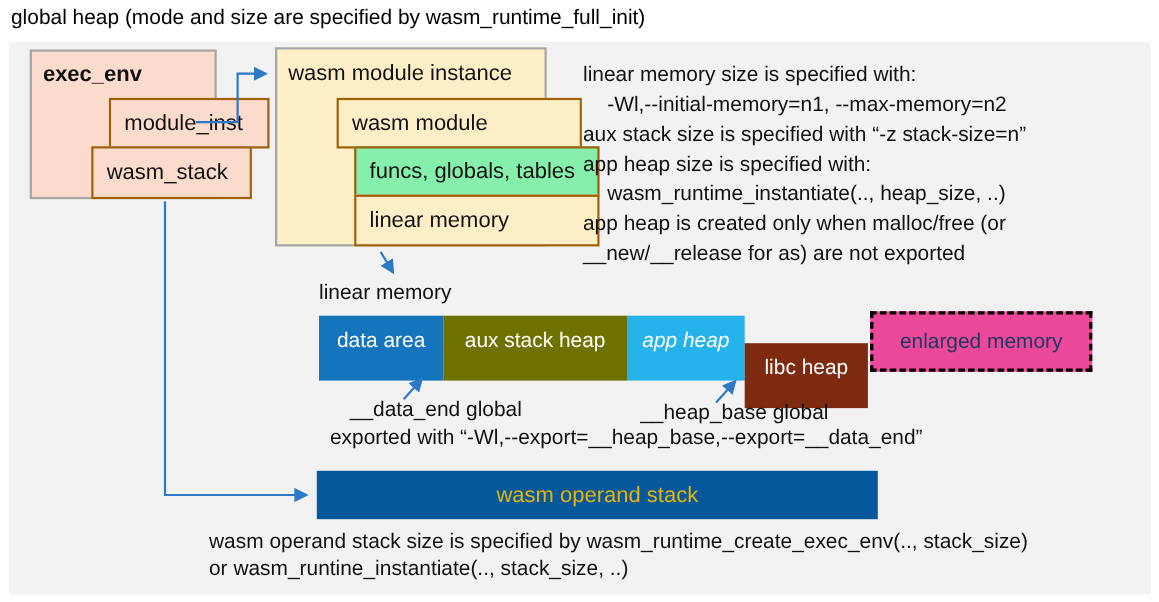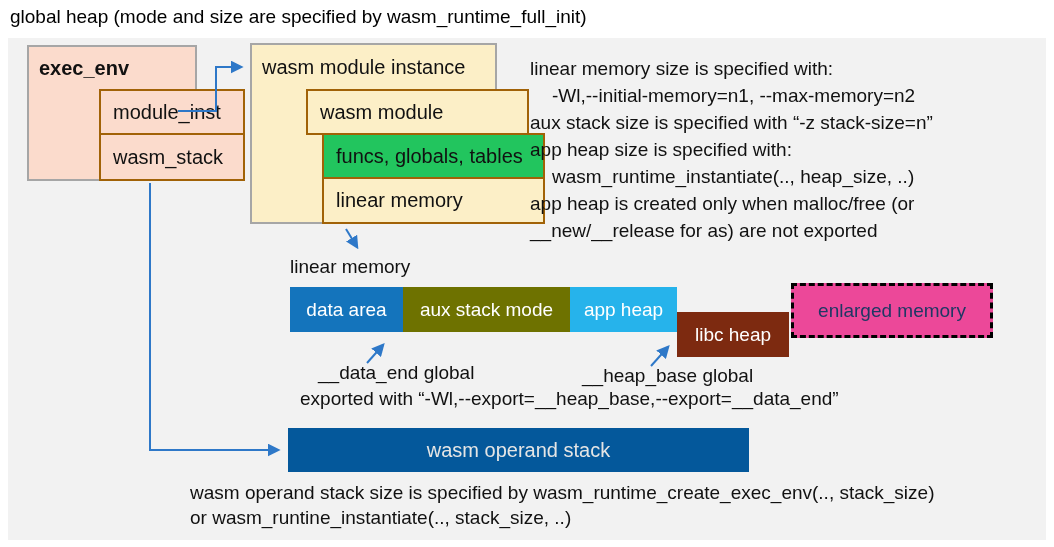--- a/index.html
+++ b/index.html
@@ -12,51 +12,51 @@
   
   .obox{border:2px solid #a6a6a6;box-sizing:border-box;}
   .rowbox{border:2px solid #a16207;box-sizing:border-box;padding-left:12px;white-space:nowrap;margin-left:48px;}
   .hdrtext{padding-left:12px;white-space:nowrap;}
   .fs20{font-size:20px;}
 
   
   #exec-outer{left:27px;top:45px;width:170px;height:136px;}
   #exec-header{left:27px;top:45px;width:170px;line-height:46px;font-weight:bold;}
   #exec-row0{left:51px;top:89px;width:146px;height:46px;line-height:42px;}
-  #exec-row1{left:51px;top:133px;width:146px;height:48px;line-height:44px;}
+  #exec-row1{left:35px;top:133px;width:146px;height:48px;line-height:44px;}
 
   
   #mi-outer{left:250px;top:43px;width:247px;height:181px;}
   #mi-header{left:250px;top:43px;width:247px;line-height:48px;}
   #mi-row0{left:258px;top:89px;width:223px;height:46px;line-height:42px;}
   #mi-row1{left:274px;top:133px;width:223px;height:46px;line-height:42px;}
   #mi-row2{left:274px;top:177px;width:223px;height:47px;line-height:43px;}
 
   
   #notes{left:530px;top:55px;width:520px;font-size:19px;line-height:27px;}
   .note-line{white-space:nowrap;}
   .note-line.indent{padding-left:22px;}
 
   
   #lm-label{left:290px;top:256px;font-size:19px;}
   #lm-bar{left:290px;top:287px;height:45px;display:flex;}
-  .seg{height:45px;line-height:45px;text-align:center;color:#fff;font-size:19px;white-space:nowrap;}
-  .seg-0{width:113px;} .seg-1{width:167px;} .seg-2{width:107px;} .seg-3{width:112px;}
+  .seg{height:59px;line-height:45px;text-align:center;color:#fff;font-size:19px;white-space:nowrap;}
+  .seg-0{width:113px;} .seg-1{width:167px;} .seg-2{width:107px;font-style:italic;} .seg-3{width:112px;}
   #seg-enlarged{left:791px;top:283px;width:196px;height:49px;border:3px dashed #000;
      box-sizing:content-box;background:#fafafa;line-height:49px;text-align:center;
      font-size:19px;color:#1f3864;white-space:nowrap;}
 
   
   #data-end-label{left:318px;top:362px;font-size:19px;white-space:nowrap;}
   #heap-base-label{left:582px;top:365px;font-size:19px;white-space:nowrap;}
   #export-note{left:300px;top:388px;font-size:19px;white-space:nowrap;}
 
   
-  #op-bar{left:288px;top:428px;width:461px;height:44px;line-height:44px;text-align:center;
-     color:#e5e5e5;font-size:20px;}
+  #op-bar{left:288px;top:428px;width:510px;height:44px;line-height:44px;text-align:center;
+     color:#eab308;font-size:20px;}
 
   
   #footer{left:190px;top:480px;font-size:19px;line-height:25px;}
   #footer div{white-space:nowrap;}
 
   #arrows{left:0;top:0;width:1054px;height:547px;pointer-events:none;}
 </style>
 </head>
 <body>
 
@@ -67,37 +67,37 @@
   <div id="title" class="abs">global heap (mode and size are specified by wasm_runtime_full_init)</div>
 
   <div id="exec-outer" class="abs obox" style="background-color: rgb(251, 219, 204);"></div>
   <div id="exec-header" class="abs hdrtext fs20">exec_env</div>
   <div id="exec-row0" class="abs rowbox fs20" style="background-color: rgb(251, 219, 204);">module_inst</div>
   <div id="exec-row1" class="abs rowbox fs20" style="background-color: rgb(251, 219, 204);">wasm_stack</div>
 
   <div id="mi-outer" class="abs obox" style="background-color: rgb(252, 239, 199);"></div>
   <div id="mi-header" class="abs hdrtext fs20">wasm module instance</div>
   <div id="mi-row0" class="abs rowbox fs20" style="background-color: rgb(252, 239, 199);">wasm module</div>
-  <div id="mi-row1" class="abs rowbox fs20" style="background-color: #22c55e;">funcs, globals, tables</div>
+  <div id="mi-row1" class="abs rowbox fs20" style="background-color: #86efac;">funcs, globals, tables</div>
   <div id="mi-row2" class="abs rowbox fs20" style="background-color: rgb(252, 239, 199);">linear memory</div>
 
   <div id="notes" class="abs">
     <div class="note-line">linear memory size is specified with:</div>
     <div class="note-line indent">-Wl,--initial-memory=n1, --max-memory=n2</div>
     <div class="note-line">aux stack size is specified with “-z stack-size=n”</div>
     <div class="note-line">app heap size is specified with:</div>
     <div class="note-line indent">wasm_runtime_instantiate(.., heap_size, ..)</div>
     <div class="note-line">app heap is created only when malloc/free (or</div>
     <div class="note-line">__new/__release for as) are not exported</div>
   </div>
 
   <div id="lm-label" class="abs">linear memory</div>
   <div id="lm-bar" class="abs">
     <div class="seg seg-0" style="background-color: rgb(20, 116, 188);">data area</div>
-    <div class="seg seg-1" style="background-color: rgb(110, 114, 0);">aux stack mode</div>
+    <div class="seg seg-1" style="background-color: rgb(110, 114, 0);">aux stack heap</div>
     <div class="seg seg-2" style="background-color: rgb(38, 179, 235);">app heap</div>
     <div class="seg seg-3" style="background-color: rgb(125, 42, 16); margin-top: 25px;">libc heap</div>
   </div>
   <div id="seg-enlarged" class="abs" style="background-color: #ec4899; color: rgb(31, 56, 100);">enlarged memory</div>
 
   <div id="data-end-label" class="abs">__data_end global</div>
   <div id="heap-base-label" class="abs">__heap_base global</div>
   <div id="export-note" class="abs">exported with “-Wl,--export=__heap_base,--export=__data_end”</div>
 
   <div id="op-bar" class="abs" style="background-color: rgb(4, 88, 155);">wasm operand stack</div>

